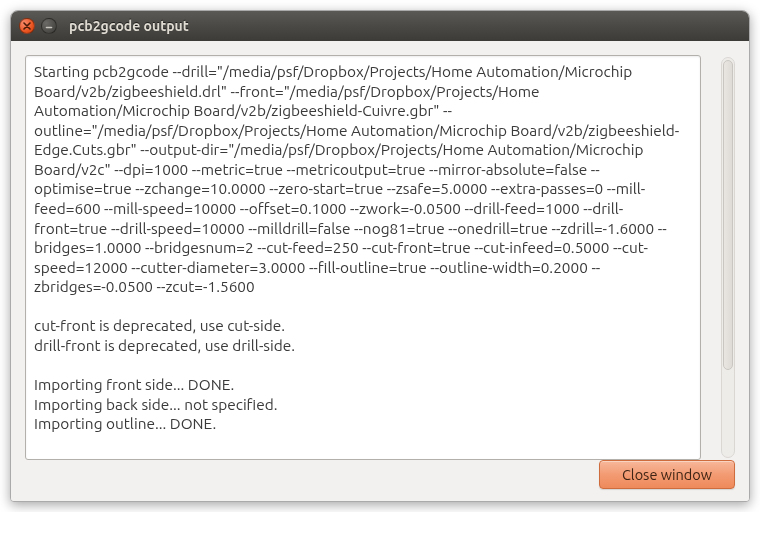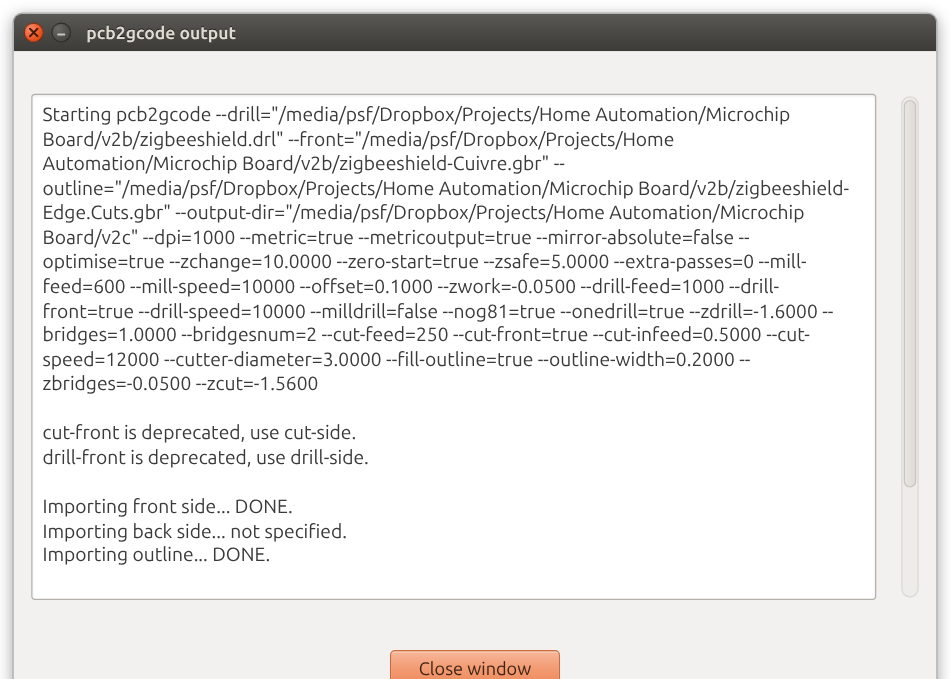--- a/index.html
+++ b/index.html
@@ -59,21 +59,20 @@
       margin-left: 8px;
       text-shadow: 0 -1px 0 rgba(0,0,0,0.6);
     }
     .content-area {
       padding: 14px 14px 12px 14px;
       background: #f2f1f0;
     }
     .output-wrap {
       display: flex;
       gap: 20px;
-      margin-top: 20px;
     }
     .output-box {
       flex: 1;
       background: #fff;
       border: 1px solid #b3b0ac;
       border-radius: 3px;
       height: 405px;
       overflow: hidden;
       padding: 6px 8px;
       box-shadow: inset 0 1px 2px rgba(0,0,0,0.08);
@@ -101,22 +100,21 @@
       top: 2px;
       left: 1px;
       right: 1px;
       height: 310px;
       background: linear-gradient(to right, #e9e6e2, #dedbd6);
       border: 1px solid #c9c6c1;
       border-radius: 6px;
     }
     .button-row {
       display: flex;
-      justify-content: center;
-      margin-top: 40px;
+      justify-content: flex-end;
     }
     .close-btn {
       background: linear-gradient(to bottom, #f7b89b, #f39b73 50%, #ee8a5b);
       border: 1px solid #cf6c3d;
       color: #3e2414;
       font-size: 14.5px;
       padding: 5px 22px;
       border-radius: 4px;
       box-shadow: inset 0 1px 0 rgba(255,255,255,0.4), 0 1px 1px rgba(0,0,0,0.12);
       cursor: pointer;

